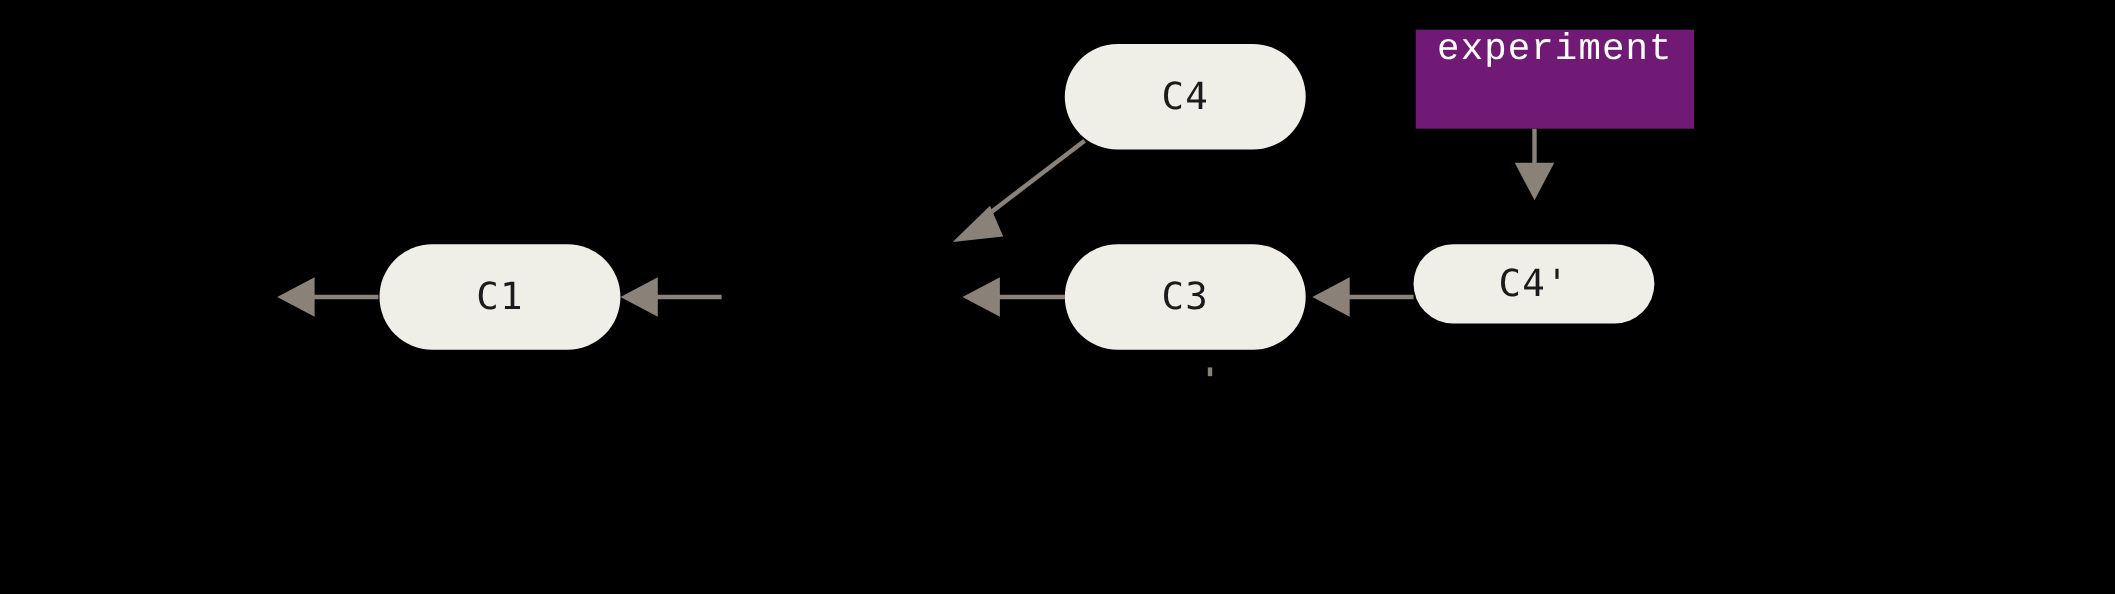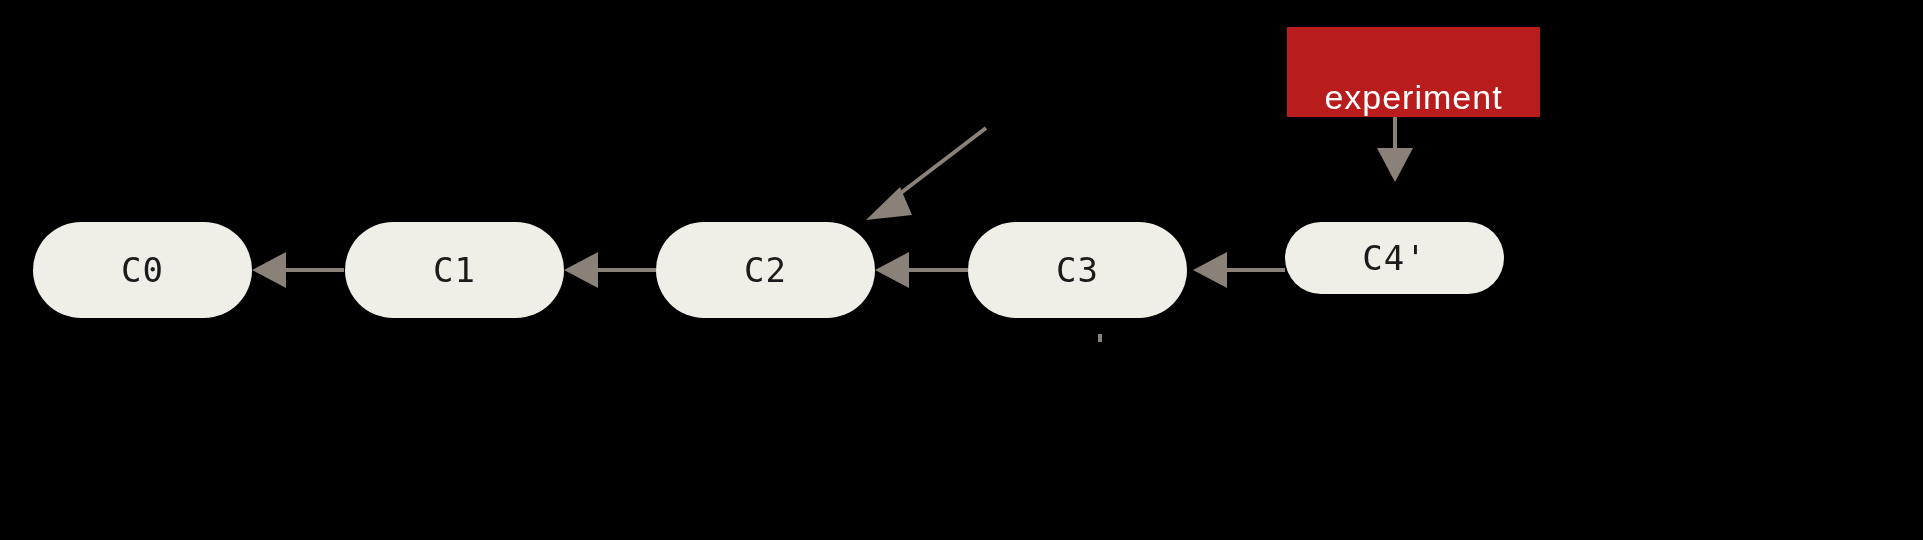--- a/index.html
+++ b/index.html
@@ -28,26 +28,26 @@
     justify-content: center;
     color: #1b1b1b;
     font-family: "DejaVu Sans Mono", "Liberation Mono", monospace;
     font-size: 34px;
     letter-spacing: 1px;
     z-index: 3;
   }
   .branch-label {
     position: absolute;
     box-sizing: border-box;
-    background: #b91c1c;
+    background: #701a75;
     display: flex;
-    align-items: flex-end;
+    align-items: flex-start;
     justify-content: center;
     color: #ffffff;
-    font-family: Liberation Sans, sans-serif;
+    font-family: Liberation Mono, monospace;
     font-size: 34px;
     letter-spacing: 1px;
     z-index: 3;
   }
   #edges {
     position: absolute;
     left: 0;
     top: 0;
     width: 1923px;
     height: 540px;
@@ -95,36 +95,33 @@
       <line x1="1100" y1="334" x2="1100" y2="342" stroke="#8a8178" stroke-width="4"></line>
       <polygon points="1100,258 1082,292 1118,292" fill="#8a8178"></polygon>
     </g>
 
     <g>
       <line x1="1395" y1="117" x2="1395" y2="150" stroke="#8a8178" stroke-width="4"></line>
       <polygon points="1395,182 1377,148 1413,148" fill="#8a8178"></polygon>
     </g>
   </svg>
 
-  <div class="commit-node" style="left:33px; top:222px; width:219px; height:96px;">
-    <span>C0</span>
-  </div>
 
   <div class="commit-node" style="left:345px; top:222px; width:219px; height:96px;">
     <span>C1</span>
   </div>
 
-  <div class="commit-node" style="left:656px; top:222px; width:219px; height:96px;">
-    <span>C2</span>
-  </div>
 
   <div class="commit-node" style="left:968px; top:222px; width:219px; height:96px;text-align:right;">
     <span>C3</span>
   </div>
 
+  <div class="commit-node" style="left:968px; top:40px; width:219px; height:96px;">
+    <span>C4</span>
+  </div>
 
   <div class="commit-node" style="left:1285px; top:222px; width:219px; height:72px;">
     <span>C4'</span>
   </div>
 
   <div class="branch-label" style="left:1287px; top:27px; width:253px; height:90px;">
     <span>experiment</span>
   </div>
 
 

